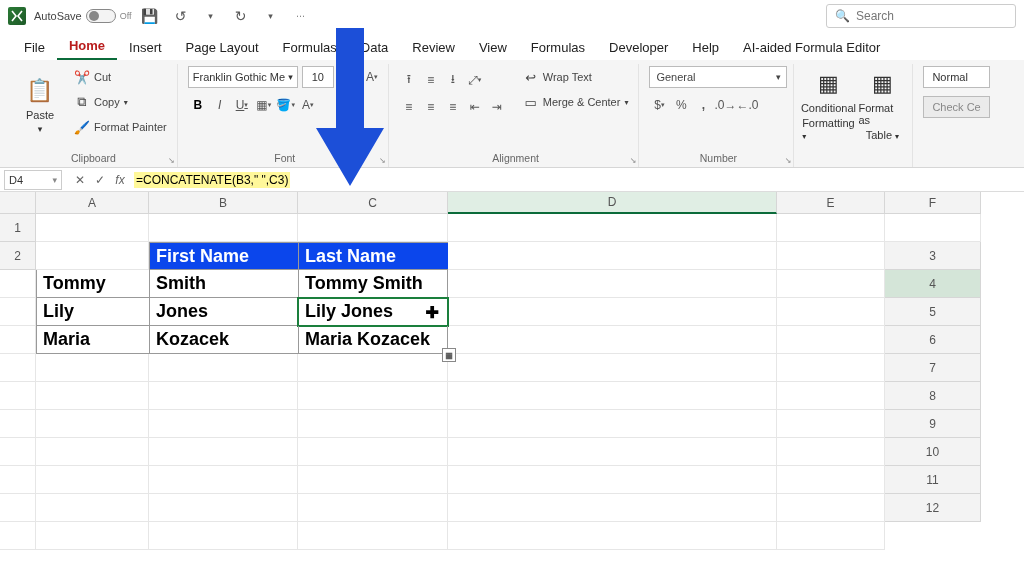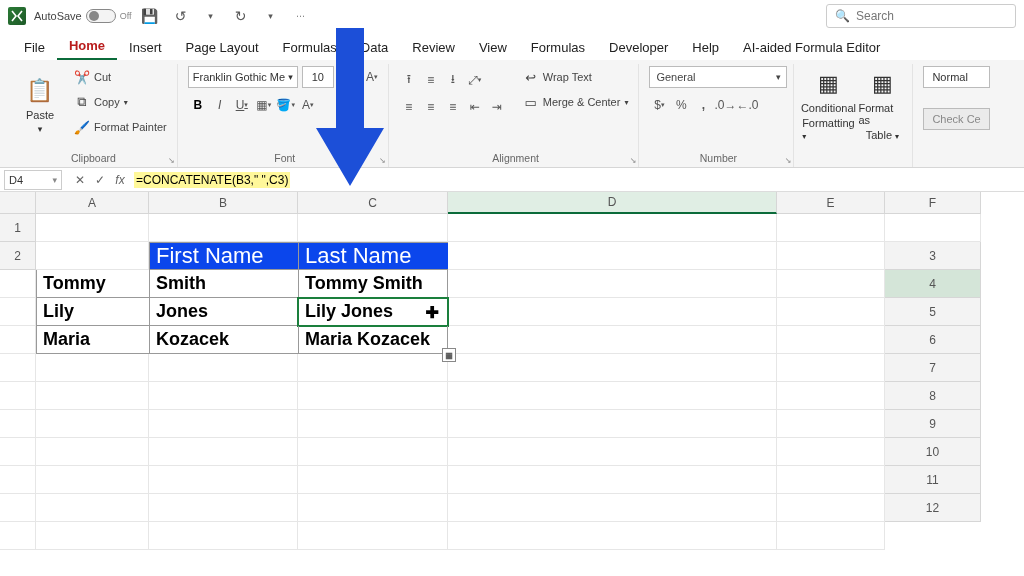--- a/index.html
+++ b/index.html
@@ -52,21 +52,21 @@
 .formula{flex:1;font-size:12px;padding:0 4px;color:#000;position:relative}
 .hl{background:#fff89a;padding:1px 2px}
 
 
 .grid{display:grid;grid-template-columns:36px 113px 149px 150px 329px 108px 96px;position:relative;z-index:1}
 .ghdr{background:#f3f3f3;border-right:1px solid #d6d6d6;border-bottom:1px solid #d6d6d6;height:22px;display:flex;align-items:center;justify-content:center;font-size:12px;color:#555}
 .rowhdr{background:#f3f3f3;border-right:1px solid #d6d6d6;border-bottom:1px solid #d6d6d6;height:28px;display:flex;align-items:center;justify-content:center;color:#555;font-size:12px}
 .cell{border-right:1px solid #e6e6e6;border-bottom:1px solid #e6e6e6;height:28px}
 .selhdr{background:#d4e5d8}
 .sel-col .ghdr-D{background:#e0eee4;border-bottom:2px solid #0b6b3a}
-.data-header{background:#0b46ec;color:#fff;font-family:Arial,sans-serif;font-weight:400;font-size:22px;display:flex;align-items:center;padding:0 6px;border:1px solid #999;border-right:none}
+.data-header{background:#0b46ec;color:#fff;font-family:Arial,sans-serif;font-weight:700;font-size:18px;display:flex;align-items:center;padding:0 6px;border:1px solid #999;border-right:none}
 .data-header:last-of-type{border-right:1px solid #999}
 .data-cell{font-family:Arial,sans-serif;font-weight:700;font-size:18px;display:flex;align-items:center;padding:0 6px;color:#000;border:1px solid #999;border-top:none;border-right:none}
 .data-cell.last{border-right:1px solid #999}
 .active-cell{outline:2px solid #1a7f3c;outline-offset:-1px;position:relative}
 .plus-cursor{position:absolute;right:8px;top:50%;transform:translate(0,-50%);color:#000;font-size:16px;pointer-events:none}
 
 .big-arrow{position:absolute;left:316px;top:28px;z-index:50;pointer-events:none}
 .big-arrow svg{width:68px;height:160px}
 
 .autofill{position:absolute;right:-9px;bottom:-9px;width:14px;height:14px;border:1px solid #888;background:#fff;display:flex;align-items:center;justify-content:center;font-size:8px;color:#555}
@@ -250,21 +250,21 @@
       <div class="bigbtn">
         <span class="ico">▦</span>
         <span>Format as</span>
         <span><span>Table</span> <span style="font-size:8px">▾</span></span>
       </div>
     </div>
     <div class="group-label"></div>
   </div>
   <div class="group" style="border-right:none">
     <div class="group-body">
-      <div class="stack" style="gap:20px">
+      <div class="stack" style="gap:8px">
         <div class="stylebox">Normal</div>
         <div class="stylebox" style="background:#ebebeb;color:#888">Check Ce</div>
       </div>
     </div>
     <div class="group-label"></div>
   </div>
 </div>
 
 <div class="big-arrow">
   <svg viewBox="0 0 68 160">

